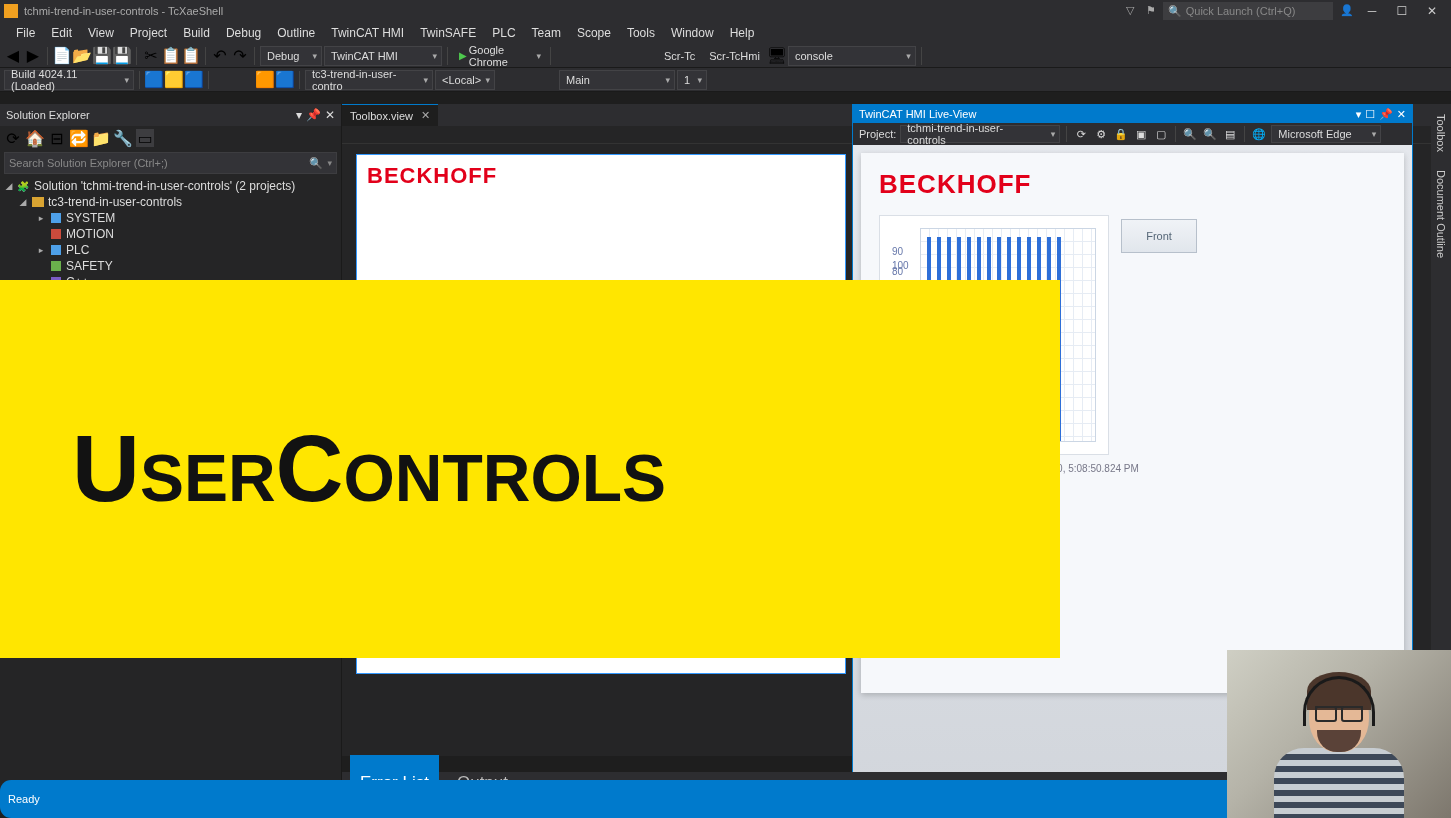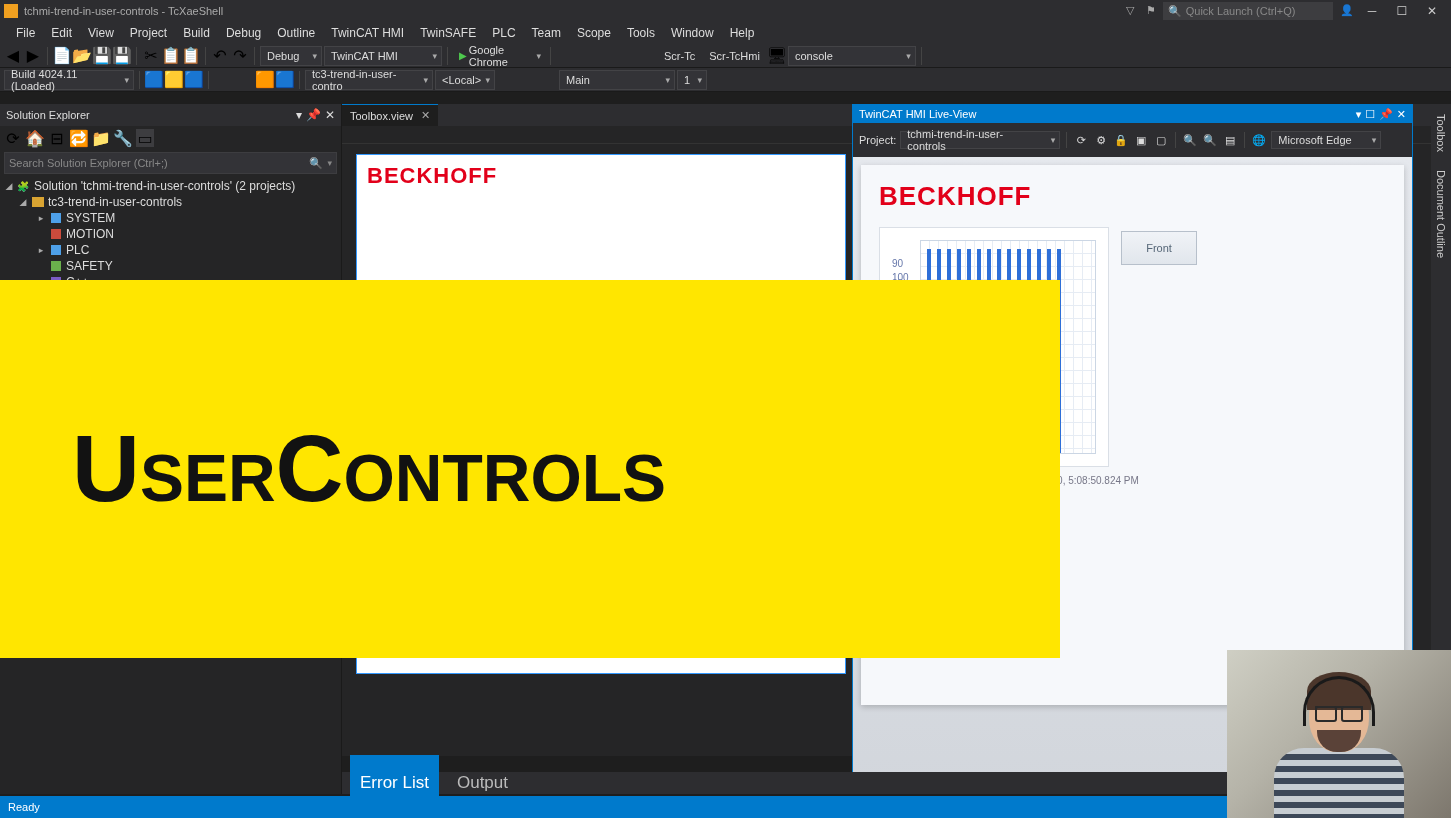--- a/index.html
+++ b/index.html
@@ -61,21 +61,21 @@
 
 
 .canvas-back { position: absolute; left: 14px; top: 10px; width: 490px; height: 520px; background: #fff; border: 1px solid #3399ff; }
 .canvas-back .brand { font-family: Arial, sans-serif; font-weight: 800; font-size: 22px; color: #e2001a; letter-spacing: 1px; padding: 8px 10px; }
 
 
 .liveview { position: absolute; left: 510px; top: 0; right: 38px; bottom: 0; background: #1e1e1e; display: flex; flex-direction: column; border: 1px solid #007acc; }
 .lv-title { height: 18px; background: #007acc; color: #fff; font-size: 11px; display: flex; align-items: center; padding: 0 6px; }
 .lv-title .spacer { flex: 1; }
 .lv-title .wb { font-size: 11px; margin-left: 4px; cursor: pointer; }
-.lv-toolbar { height: 34px; background: #2d2d30; display: flex; align-items: center; padding: 0 6px; gap: 4px; color: #ddd; font-size: 11px; }
+.lv-toolbar { height: 22px; background: #2d2d30; display: flex; align-items: center; padding: 0 6px; gap: 4px; color: #ddd; font-size: 11px; }
 .lv-toolbar .combo { height: 18px; background: #333337; border: 1px solid #434346; color: #ddd; font-size: 11px; padding: 0 20px 0 6px; display: flex; align-items: center; position: relative; }
 .lv-toolbar .combo::after { content: "▾"; position: absolute; right: 4px; font-size: 9px; color: #aaa; }
 .lv-toolbar .sep { width: 1px; height: 16px; background: #444; margin: 0 2px; }
 .lv-toolbar .ti { width: 16px; height: 16px; display: flex; align-items: center; justify-content: center; }
 .lv-canvas { flex: 1; background: linear-gradient(#e5e8ed, #d2d6dc); position: relative; }
 .lv-page { position: absolute; left: 8px; top: 8px; right: 8px; height: 540px; background: #f6f8fb; box-shadow: 0 2px 6px rgba(0,0,0,0.2); }
 .lv-brand { font-family: Arial, sans-serif; font-weight: 800; font-size: 26px; color: #e2001a; letter-spacing: 1px; padding: 16px 18px; }
 .lv-chart-widget { position: absolute; left: 18px; top: 62px; width: 230px; height: 240px; background: #fff; border: 1px solid #dadfe6; }
 .lv-button { position: absolute; left: 260px; top: 66px; width: 76px; height: 34px; background: linear-gradient(#f0f3f7,#e1e6ec); border: 1px solid #b7c0cb; color: #567; font-size: 11px; display: flex; align-items: center; justify-content: center; }
 .lv-time { position: absolute; left: 18px; top: 310px; font-size: 10px; color: #778; }
@@ -90,21 +90,21 @@
 .right-tabs { position: absolute; right: 0; top: 0; bottom: 38px; width: 20px; background: #2d2d30; display: flex; flex-direction: column; align-items: center; padding-top: 4px; gap: 6px; }
 .right-tabs .rt { writing-mode: vertical-rl; color: #ccc; font-size: 11px; padding: 6px 2px; cursor: pointer; }
 .right-tabs .lock { color: #ccc; font-size: 11px; margin-top: auto; margin-bottom: 4px; }
 
 
 .bottom-tabs { position: absolute; left: 0; right: 0; bottom: 0; height: 22px; background: #2d2d30; display: flex; align-items: center; }
 .bottom-tabs .bt { color: #bbb; font-size: 17px; padding: 18px 10px; cursor: pointer; margin-left: 8px; }
 .bottom-tabs .bt.active { background: #007acc; color: #fff; }
 
 
-.statusbar { position: absolute; left: 0; right: 0; bottom: 0; height: 22px; background: #007acc; color: #fff; font-size: 11px; display: flex; align-items: center; padding: 0 8px; }
+.statusbar { position: absolute; left: 0; right: 0; bottom: 0; height: 38px; background: #007acc; color: #fff; font-size: 11px; display: flex; align-items: center; padding: 0 8px; border-radius: 11px; }
 .statusbar .spacer { flex: 1; }
 .statusbar .badge { background: #e8b020; color: #000; font-size: 10px; padding: 1px 5px; display: flex; align-items: center; gap: 3px; }
 
 
 .overlay { position: absolute; left: 0; top: 280px; width: 1060px; height: 378px; background: #ffe600; display: flex; flex-direction: column; justify-content: center; padding-left: 72px; }
 .overlay .big { font-family: "Arial Black", Impact, sans-serif; font-variant: small-caps; font-weight: 900; font-size: 94px; line-height: 1.0; color: #121212; letter-spacing: 0px; }
 
 
 .webcam { position: absolute; right: 0; bottom: 0; width: 224px; height: 168px; background: linear-gradient(135deg,#cfcfc4 0%, #b5b3a8 40%, #7d776d 100%); display: flex; align-items: flex-end; justify-content: center; overflow: hidden; }
 .webcam .person { width: 140px; height: 150px; position: relative; }

